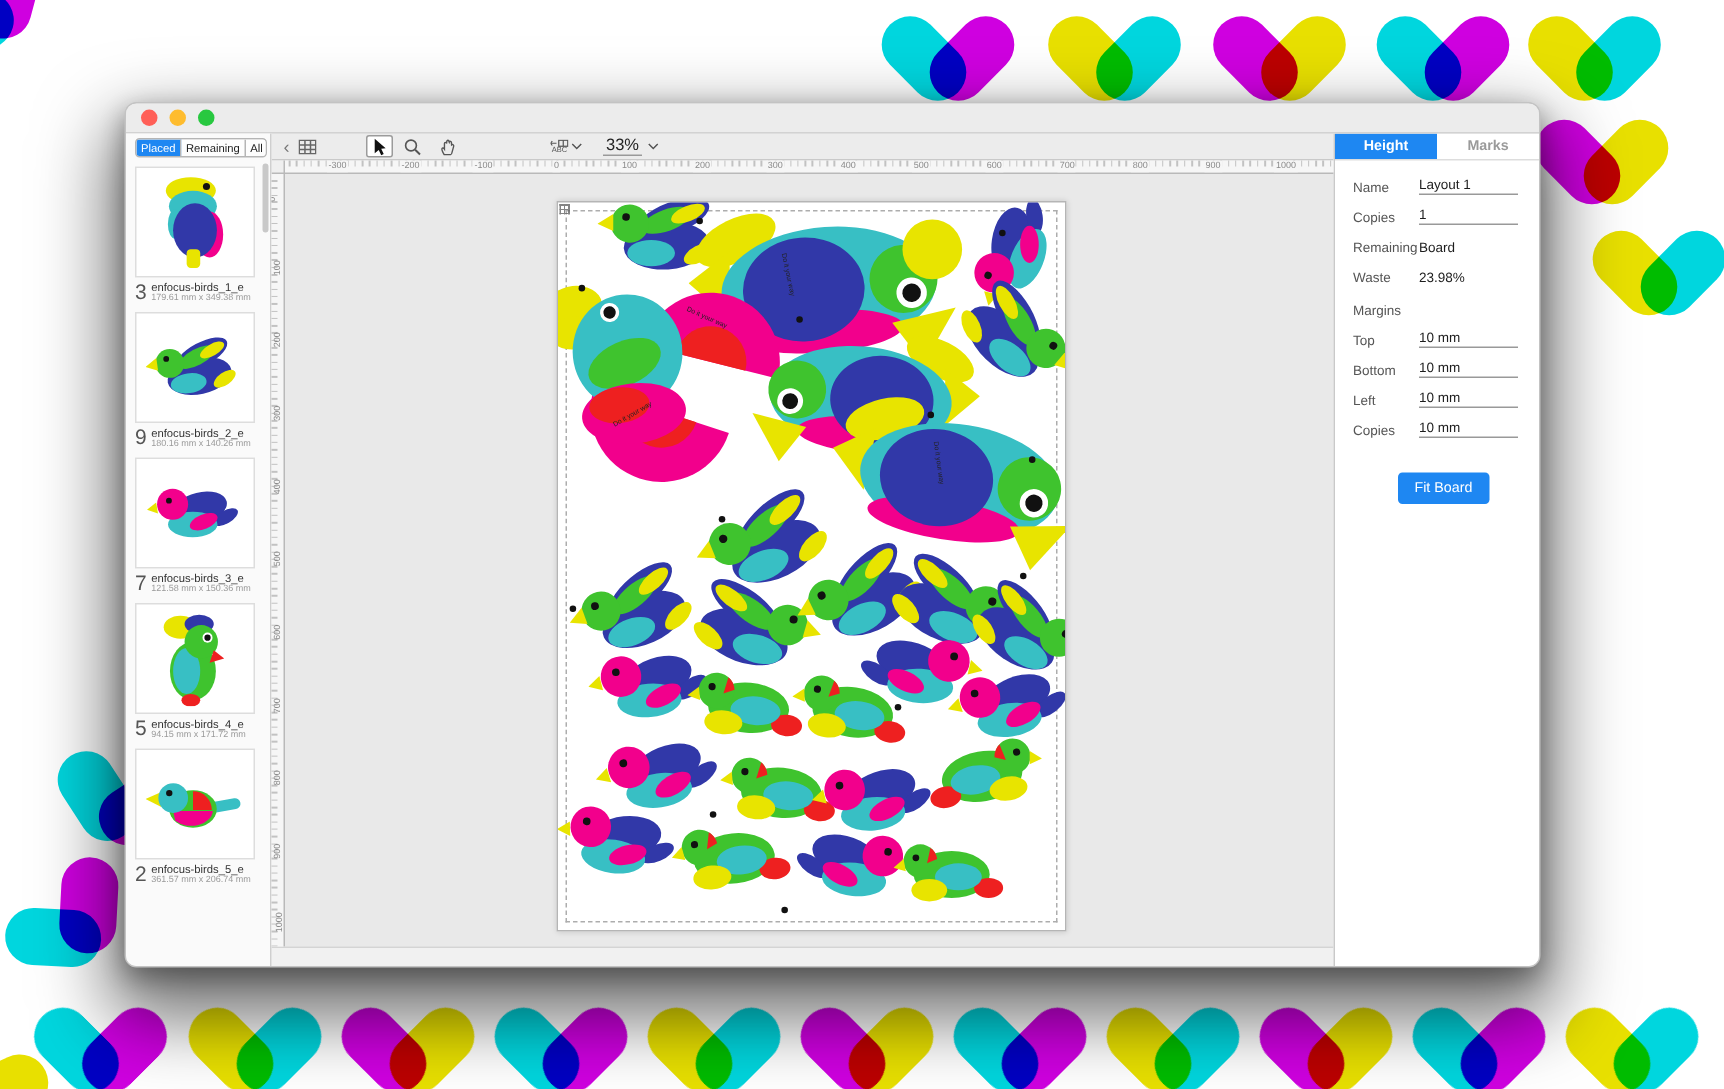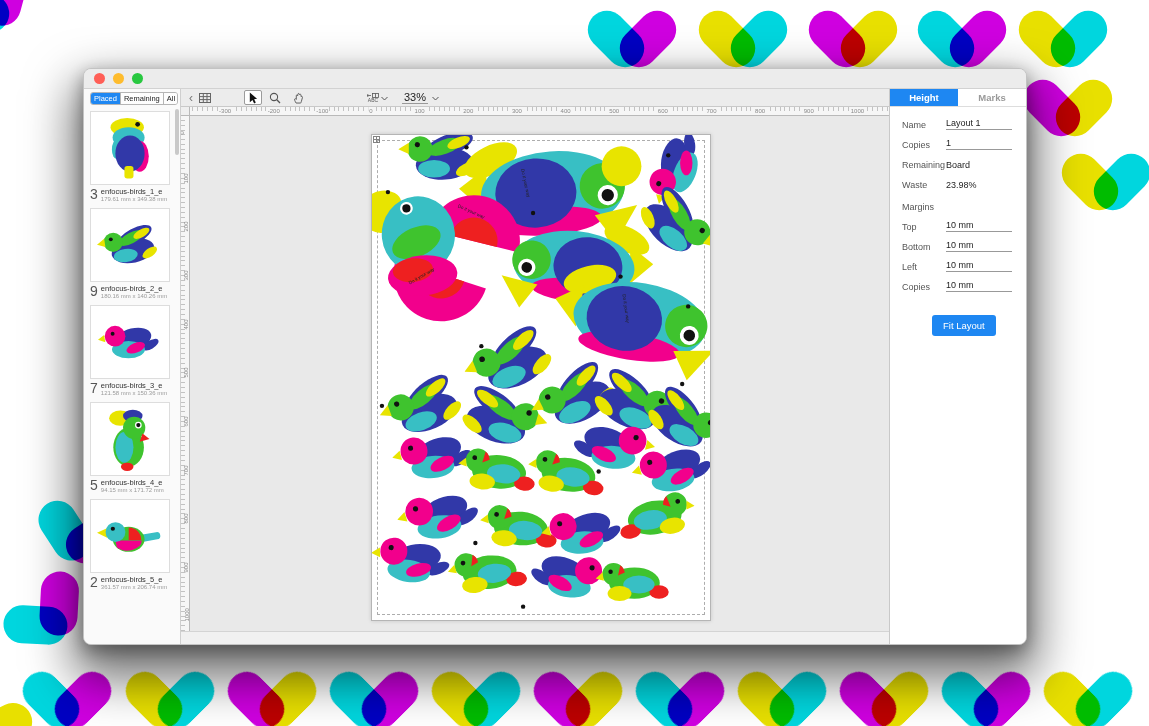--- a/index.html
+++ b/index.html
@@ -627,17 +627,17 @@
           </div>
           <div class="bracket" style="top:4px;height:68px"></div>
           <svg class="chain" style="top:32px" viewBox="0 0 11 11">
             <g stroke="#666" fill="none" stroke-width="1.1">
               <rect x="0.8" y="4.8" width="5.4" height="3.2" rx="1.6" transform="rotate(-45 3.5 6.4)"></rect>
               <rect x="4.6" y="2.6" width="5.4" height="3.2" rx="1.6" transform="rotate(-45 7.3 4.2)"></rect>
             </g>
           </svg>
         </div>
 
-        <button id="fit-btn">Fit Layout</button>
+        <button id="fit-btn">Fit Board</button>
       </div>
     </div>
   </div>
 </div>
 
 </body></html>

